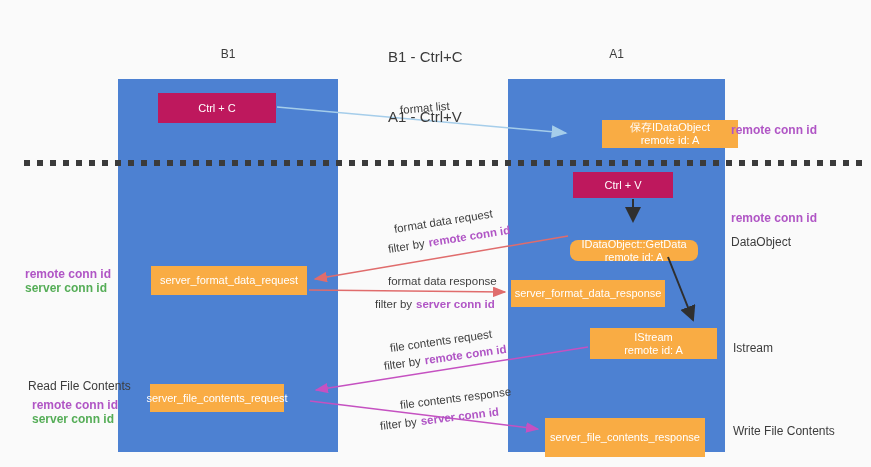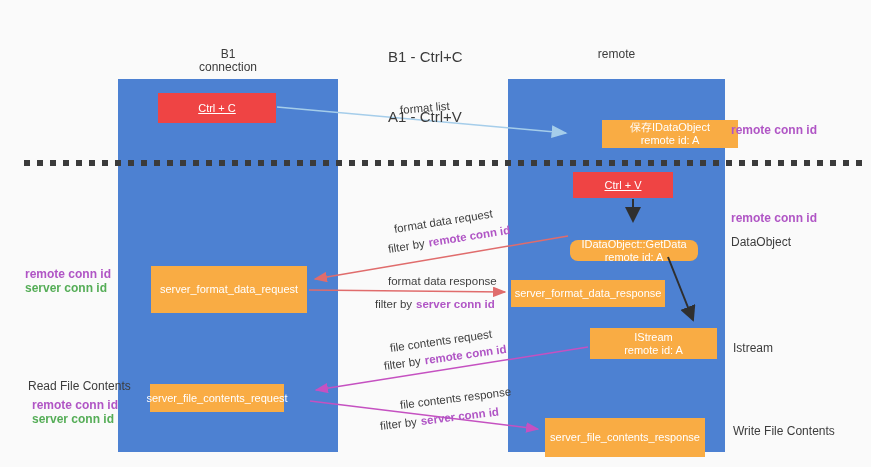--- a/index.html
+++ b/index.html
@@ -21,21 +21,21 @@
     top:79px;height:373px;background:#4d81d2;z-index:1;
   }
   .dashline{
     left:24px;top:160px;width:838px;height:6px;z-index:3;
     background:repeating-linear-gradient(90deg,#3b3b3b 0 6px,transparent 6px 13px);
   }
   .node{
     z-index:2;display:flex;flex-direction:column;align-items:center;justify-content:center;
     color:#ffffff;font-size:11px;line-height:13px;text-align:center;
   }
-  .green-box{background:#ef4444;text-decoration:underline;}
+  .green-box{background:#be185d;}
   .orange-box{background:#f9ac44;}
   .side-label{font-size:12px;line-height:14px;z-index:6;white-space:nowrap;}
   .bold{font-weight:bold;}
   .purple{color:#b055c5;}
   .greentxt{color:#55ad57;}
   .darktxt{color:#3c3c3c;}
   .mid-label{
     font-size:11.5px;color:#3f3f3f;z-index:6;white-space:nowrap;transform-origin:left center;
   }
   .mid-label .hl{font-weight:bold;}
@@ -45,24 +45,23 @@
 </head>
 <body>
 
 <div class="abs title">
   <div>B1 - Ctrl+C</div>
   <div>A1 - Ctrl+V</div>
 </div>
 
 <div class="abs col-header" style="left:118px;width:220px;">
   <div>B1</div>
-  <div>connection</div>
 </div>
 <div class="abs col-header" style="left:508px;width:217px;">
-  <div>remote</div>
+  <div>A1</div>
 </div>
 
 <div class="abs column" style="left:118px;width:220px;"></div>
 <div class="abs column" style="left:508px;width:217px;"></div>
 
 <div class="abs dashline"></div>
 
 <div class="abs node green-box" style="left:158px;top:93px;width:118px;height:30px;">
   <div>Ctrl + C</div>
 </div>
@@ -74,21 +73,21 @@
 
 <div class="abs node green-box" style="left:573px;top:172px;width:100px;height:26px;">
   <div>Ctrl + V</div>
 </div>
 
 <div class="abs node orange-box" style="left:570px;top:240px;width:128px;height:21px;border-radius:8px;">
   <div>IDataObject::GetData</div>
   <div>remote id: A</div>
 </div>
 
-<div class="abs node orange-box" style="left:151px;top:266px;width:156px;height:47px;">
+<div class="abs node orange-box" style="left:151px;top:266px;width:156px;height:29px;">
   <div>server_format_data_request</div>
 </div>
 
 <div class="abs node orange-box" style="left:511px;top:280px;width:154px;height:27px;">
   <div>server_format_data_response</div>
 </div>
 
 <div class="abs node orange-box" style="left:590px;top:328px;width:127px;height:31px;">
   <div>IStream</div>
   <div>remote id: A</div>

